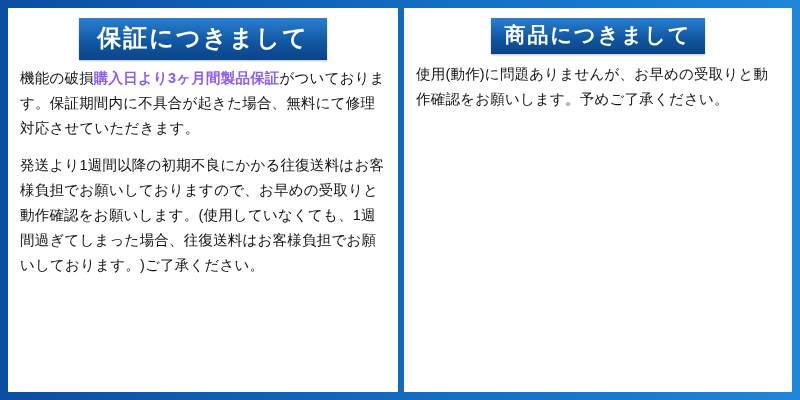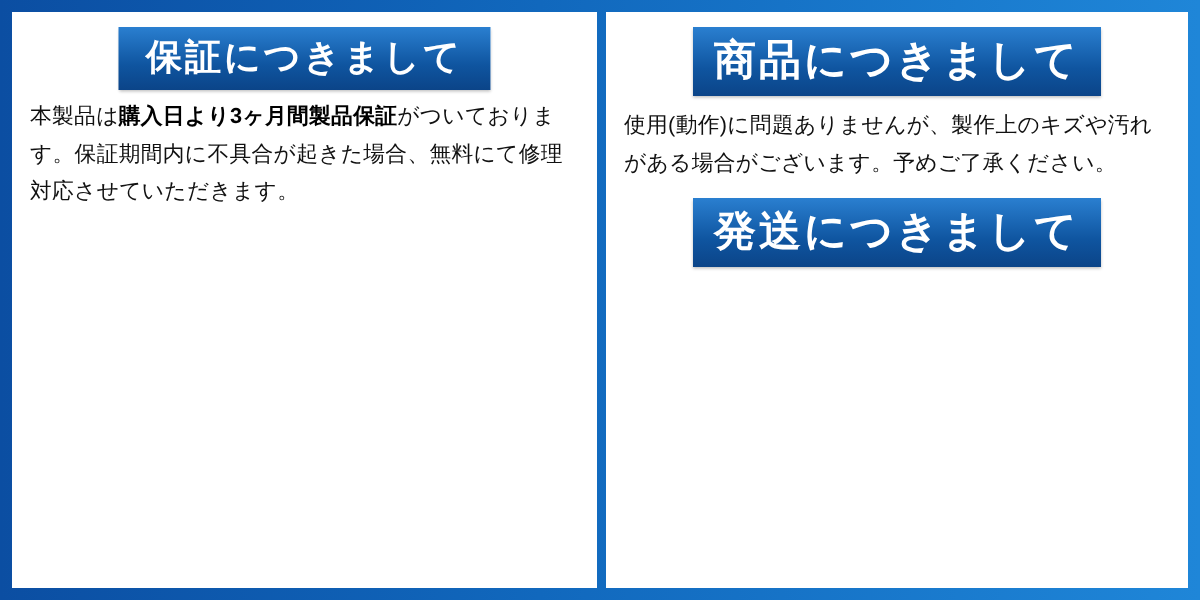--- a/index.html
+++ b/index.html
@@ -48,42 +48,42 @@
     font-weight: bold;
     letter-spacing: 2px;
     text-align: center;
     box-shadow: 0 1px 2px rgba(0,0,0,0.25);
   }
   .heading-lg {
     font-size: 24px;
     padding: 4px 18px 6px 18px;
   }
   .heading-md {
-    font-size: 28px;
+    font-size: 21px;
     padding: 3px 14px 5px 14px;
   }
   .head-row {
     text-align: center;
   }
   .head-row-left {
     text-align: center;
     margin-bottom: 6px;
   }
   .body-text {
     color: #111111;
     font-size: 14.5px;
     line-height: 1.72;
     letter-spacing: 0.2px;
     margin: 0 0 12px 0;
   }
   .body-text:last-child {
     margin-bottom: 0;
   }
   .red {
-    color: #000000;
+    color: #8b5cf6;
     font-weight: bold;
   }
   .right-block {
     margin-bottom: 10px;
   }
   .right-block .body-text {
     margin-top: 8px;
     margin-bottom: 0;
   }
   .rb-free {
@@ -93,36 +93,34 @@
 </head>
 <body>
 
 <div class="page">
 
   <div class="panel panel-left">
     <div class="head-row-left">
       <span class="heading heading-lg">保証につきまして</span>
     </div>
 
-    <p class="body-text"><span>本製品は</span><span class="red">購入日より3ヶ月間製品保証</span><span>がついております。保証期間内に不具合が起きた場合、無料にて修理対応させていただきます。</span></p>
+    <p class="body-text"><span>機能の破損</span><span class="red">購入日より3ヶ月間製品保証</span><span>がついております。保証期間内に不具合が起きた場合、無料にて修理対応させていただきます。</span></p>
 
 
+    <p class="body-text">発送より1週間以降の初期不良にかかる往復送料はお客様負担でお願いしておりますので、お早めの受取りと動作確認をお願いします。(使用していなくても、1週間過ぎてしまった場合、往復送料はお客様負担でお願いしております。)ご了承ください。</p>
   </div>
 
   <div class="panel panel-right">
 
 
     <div class="right-block">
       <div class="head-row">
         <span class="heading heading-md">商品につきまして</span>
       </div>
-      <p class="body-text">使用(動作)に問題ありませんが、製作上のキズや汚れがある場合がございます。予めご了承ください。</p>
+      <p class="body-text">使用(動作)に問題ありませんが、お早めの受取りと動作確認をお願いします。予めご了承ください。</p>
     </div>
 
     <div class="right-block">
-      <div class="head-row">
-        <span class="heading heading-md">発送につきまして</span>
-      </div>
     </div>
 
   </div>
 
 </div>
 
 </body></html>

